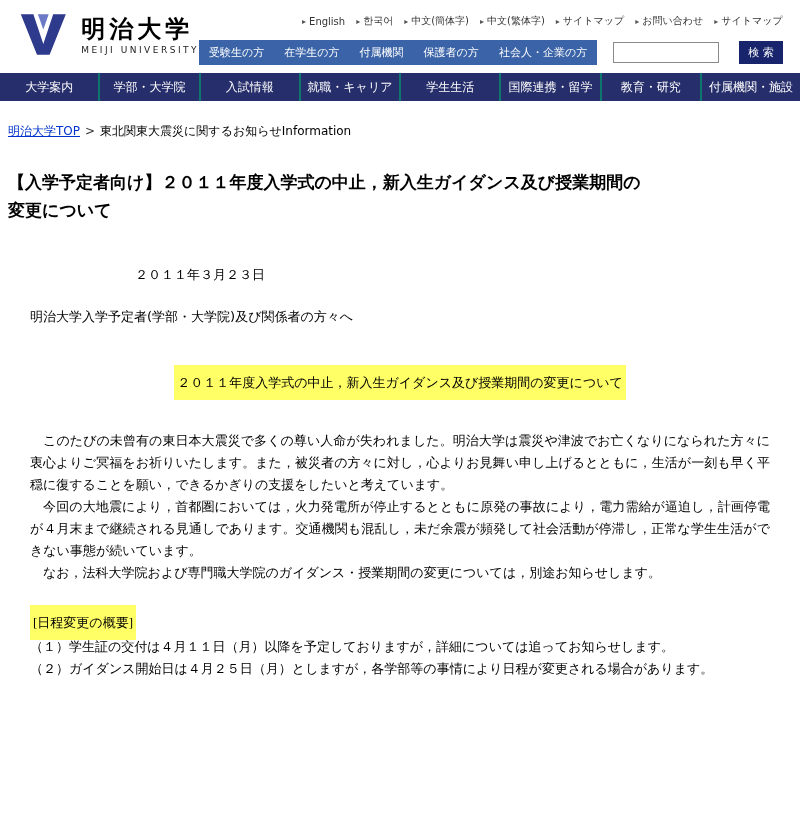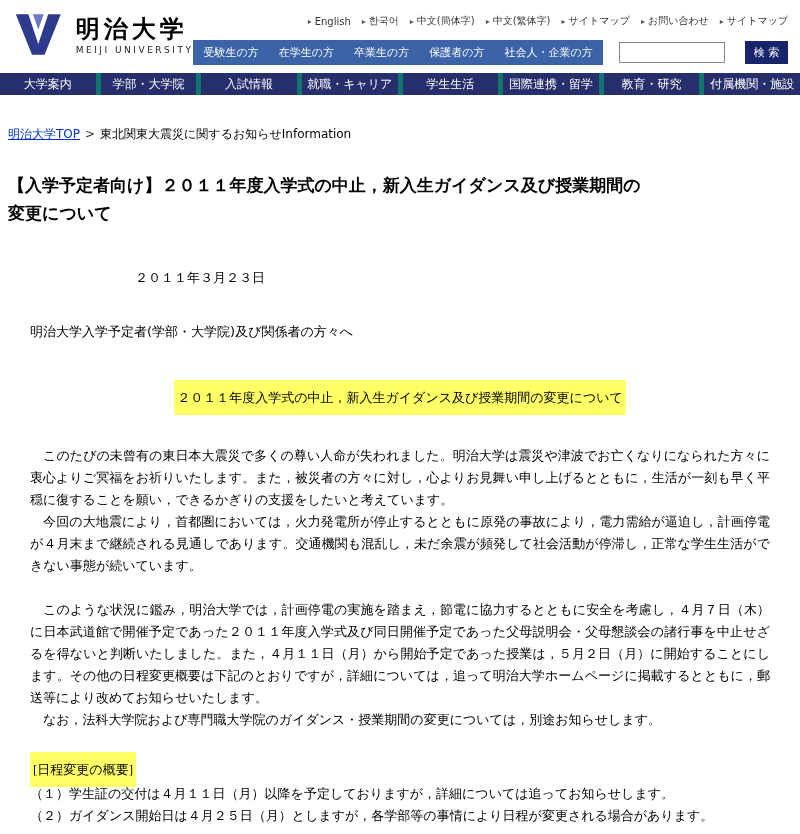--- a/index.html
+++ b/index.html
@@ -31,42 +31,42 @@
     border: none; cursor: pointer; font-family: inherit; white-space: nowrap;
   }
   .search-box { display: flex; align-items: center; gap: 20px; margin-left: 16px; }
   .search-input { width: 106px; height: 21px; border: 1px solid #8a8a8a; font-size: 12px; padding: 0 3px; font-family: inherit; }
   .search-btn {
     background: #18246b; color: #fff; border: none; font-size: 11px;
     padding: 4px 9px; cursor: pointer; font-family: inherit; white-space: nowrap;
   }
 
   
-  .nav { display: flex; background: #262e6b; height: 22px; }
+  .nav { display: flex; background: #262e6b; height: 28px; }
   .nav-item {
     flex: 1; display: flex; align-items: center; justify-content: center;
     color: #fff; font-size: 12px; cursor: pointer; white-space: nowrap;
-    border-left: 5px solid #0f766e;
+    border-left: 2px solid #0f766e;
   }
   .nav-item:first-child { border-left: none; }
 
   
-  .breadcrumb { padding: 31px 8px 8px 8px; font-size: 12px; }
+  .breadcrumb { padding: 22px 8px 8px 8px; font-size: 12px; }
   .crumb-link { color: #0033cc; text-decoration: underline; cursor: pointer; }
   .crumb-sep { margin: 0 5px; color: #333; }
   .crumb-current { color: #000; }
 
   
   .page-title {
     font-size: 17px; font-weight: bold; line-height: 1.6;
     padding: 10px 10px 0 8px; max-width: 660px;
   }
   .article { padding: 0 30px; font-size: 13px; line-height: 22px; }
   .date-line { margin: 40px 0 0 105px; }
-  .addressee { margin-top: 32px; }
+  .addressee { margin-top: 20px; }
   .signature { margin: 14px 0 0 110px; letter-spacing: 2px; }
   .hl-title-wrap { text-align: center; margin-top: 44px; }
   .hl { background: #ffff66; padding: 10px 3px; }
   .paras { margin-top: 36px; text-align: justify; }
   p.para { margin: 0; }
   p.para.gap { margin-top: 22px; }
   .schedule-head-wrap { margin-top: 28px; font-family: Liberation Serif, serif; }
   .schedule-list { margin-top: 2px; }
   .schedule-item { margin: 0; }
 
@@ -129,21 +129,21 @@
         <span class="top-link">
           <span class="arrow-icon">▸</span>
           <span>サイトマップ</span>
         </span>
       </div>
 
       <div class="header-row2">
         <div class="audience-tabs">
           <button class="tab-btn">受験生の方</button>
           <button class="tab-btn">在学生の方</button>
-          <button class="tab-btn">卒業生の方</button>
+          <button class="tab-btn">付属機関</button>
           <button class="tab-btn">保護者の方</button>
           <button class="tab-btn">社会人・企業の方</button>
         </div>
         <div class="search-box">
           <input class="search-input" type="text" value="" style="">
           <button class="search-btn">検 索</button>
         </div>
       </div>
     </div>
   </div>
@@ -169,21 +169,20 @@
     <div class="date-line">２０１１年３月２３日</div>
     <div class="addressee">明治大学入学予定者(学部・大学院)及び関係者の方々へ</div>
 
     <div class="hl-title-wrap">
       <span class="hl">２０１１年度入学式の中止，新入生ガイダンス及び授業期間の変更について</span>
     </div>
 
     <div class="paras">
       <p class="para">　このたびの未曾有の東日本大震災で多くの尊い人命が失われました。明治大学は震災や津波でお亡くなりになられた方々に衷心よりご冥福をお祈りいたします。また，被災者の方々に対し，心よりお見舞い申し上げるとともに，生活が一刻も早く平穏に復することを願い，できるかぎりの支援をしたいと考えています。</p>
       <p class="para">　今回の大地震により，首都圏においては，火力発電所が停止するとともに原発の事故により，電力需給が逼迫し，計画停電が４月末まで継続される見通しであります。交通機関も混乱し，未だ余震が頻発して社会活動が停滞し，正常な学生生活ができない事態が続いています。</p>
-      <p class="para gap">　このような状況に鑑み，明治大学では，計画停電の実施を踏まえ，節電に協力するとともに安全を考慮し，４月７日（木）に日本武道館で開催予定であった２０１１年度入学式及び同日開催予定であった父母説明会・父母懇談会の諸行事を中止せざるを得ないと判断いたしました。また，４月１１日（月）から開始予定であった授業は，５月２日（月）に開始することにします。その他の日程変更概要は下記のとおりですが，詳細については，追って明治大学ホームページに掲載するとともに，郵送等により改めてお知らせいたします。</p>
       <p class="para">　なお，法科大学院および専門職大学院のガイダンス・授業期間の変更については，別途お知らせします。</p>
     </div>
 
     <div class="schedule-head-wrap">
       <span class="hl">[日程変更の概要]</span>
     </div>
 
     <div class="schedule-list">
       <p class="schedule-item">（１）学生証の交付は４月１１日（月）以降を予定しておりますが，詳細については追ってお知らせします。</p>
       <p class="schedule-item">（２）ガイダンス開始日は４月２５日（月）としますが，各学部等の事情により日程が変更される場合があります。</p>

